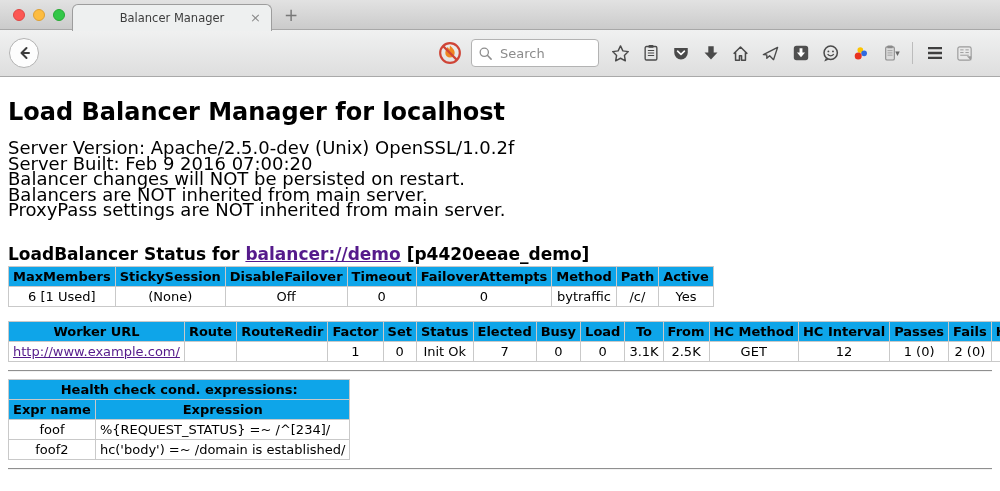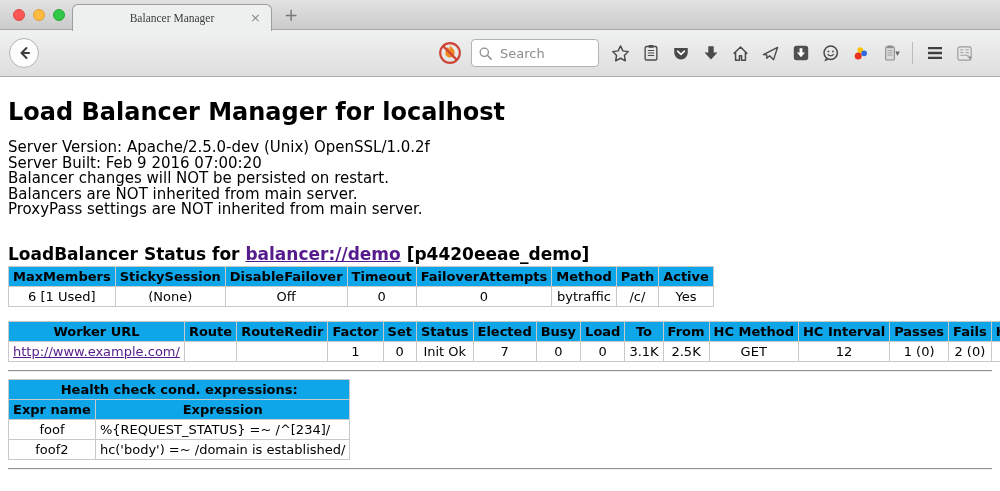--- a/index.html
+++ b/index.html
@@ -11,21 +11,21 @@
   
   .titlebar { height:30px; background:linear-gradient(180deg,#e2e2e2,#cbcbcb); position:relative; border-bottom:1px solid #a8a8a8; }
   .traffic { position:absolute; top:9px; left:13px; display:flex; gap:8px; }
   .light { width:12px; height:12px; border-radius:50%; }
   .light.red { background:#fc5753; border:1px solid #df4744; }
   .light.yellow { background:#fdbc40; border:1px solid #de9f34; }
   .light.green { background:#33c748; border:1px solid #27aa35; }
   .tab { position:absolute; left:72px; top:4px; width:200px; height:27px; background:#eef0f0;
          border:1px solid #9d9d9d; border-bottom:none; border-radius:6px 6px 0 0;
          display:flex; align-items:center; justify-content:center; z-index:3; }
-  .tab-title { font-size:11.5px; color:#3c3c3c;font-family:Liberation Serif, serif; }
+  .tab-title { font-size:11.5px; color:#3c3c3c; }
   .tab-close { position:absolute; right:10px; top:4px; font-size:13px; color:#8a8a8a; cursor:default; line-height:17px; }
   .new-tab { position:absolute; left:284px; top:5px; font-size:17px; color:#777; }
 
   
   .navbar { height:47px; background:linear-gradient(180deg,#f0f1f1,#dedede); border-bottom:1px solid #a9a9a9;
             display:flex; align-items:center; padding:0 9px; gap:8px; position:relative; z-index:2; }
   .nav-left { display:flex; align-items:center; width:420px; flex:0 0 auto; }
   .back-btn { width:30px; height:30px; border-radius:50%; background:#fdfdfd; border:1px solid #b3b3b3;
               display:flex; align-items:center; justify-content:center; z-index:2; flex:0 0 auto; }
   .urlbar { flex:1; height:28px; margin-left:-15px; background:#fff; border:1px solid #b3b3b3; border-radius:4px;
@@ -40,21 +40,21 @@
   .searchbar input { border:none; outline:none; width:86px; font-size:13px; color:#444; font-family:"DejaVu Sans",sans-serif; background:transparent; }
   .searchbar input::placeholder { color:#8b8b8b; }
   .iconrow { display:flex; align-items:center; gap:3px; }
   .icon-btn { width:27px; height:27px; display:flex; align-items:center; justify-content:center; }
   .caret { font-size:9px; color:#666; margin-left:-4px; }
   .vsep { width:1px; height:22px; background:#bcbcbc; margin:0 5px; }
 
   
   .content { padding:0 8px; color:#000; }
   h1 { font-size:24px; font-weight:bold; margin:21px 0 14px; letter-spacing:0; }
-  .info { font-size:15px; line-height:15.6px; margin:13px 0; }
+  .info { font-size:18px; line-height:15.6px; margin:13px 0; }
   h3 { font-size:17px; font-weight:bold; margin:26px 0 2px; }
   a { color:#551a8b; text-decoration:underline; }
   h3 a { color:#551a8b; }
 
   table { border-collapse:collapse; border:1px solid #8e8e8e; font-size:13px; }
   th, td { border:1px solid #c9c9c9; padding:2px 4px; text-align:center; white-space:nowrap; height:19px; }
   th { background:#0ea5e9; font-weight:bold; }
   td.left { text-align:left; }
   .worker-table { margin-top:14px; }
   hr { height:0; border:none; border-top:1px solid #8f8f8f; border-bottom:1px solid #f2f2f2; margin:8px 0 7px; }

